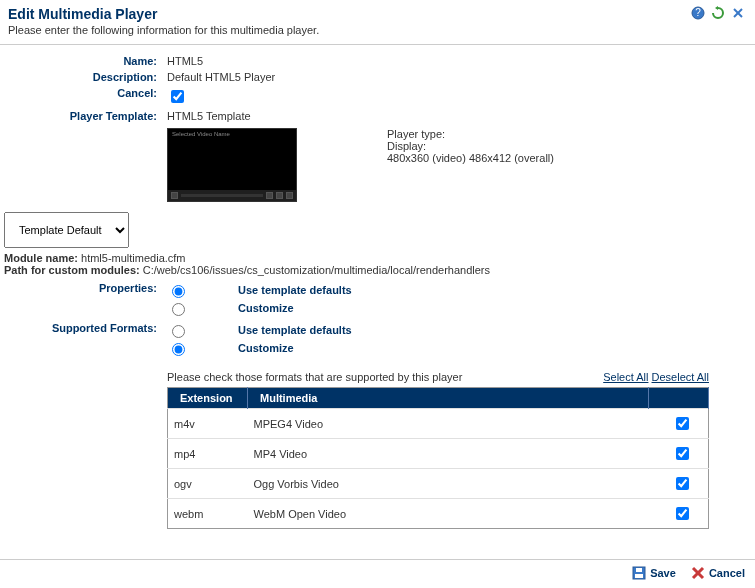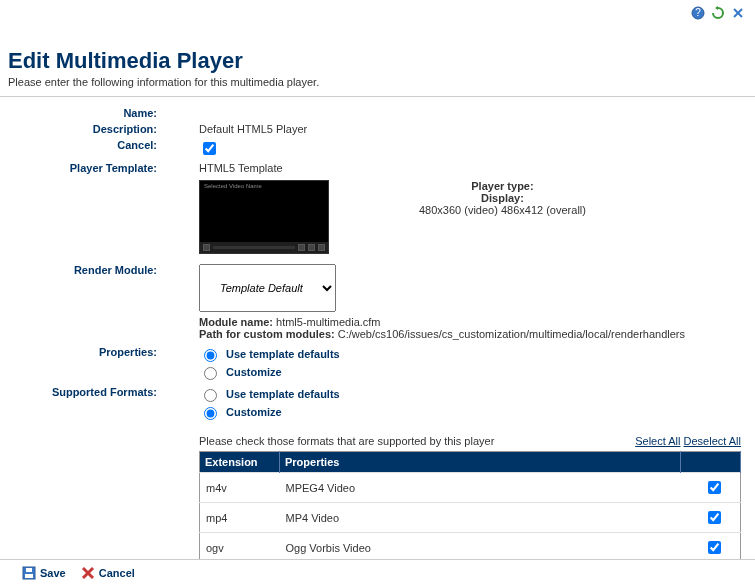--- a/index.html
+++ b/index.html
@@ -1,36 +1,36 @@
 <!DOCTYPE html>
 <html><head>
 <meta charset="utf-8">
 <style>
   * { box-sizing: border-box; }
   body { margin: 0; font-family: Arial, Helvetica, sans-serif; font-size: 11px; color: #333; background: #fff; width: 755px; }
   .header { padding: 6px 8px 2px 8px; }
-  .title { color: #003366; font-size: 22px; font-weight: bold; margin-top: 42px; }
+  .title { color: #003366; font-size: 14px; font-weight: bold; }
   .subtitle { color: #333; margin-top: 2px; }
   .header-icons { position: absolute; top: 6px; right: 10px; display: flex; gap: 6px; }
   hr.sep { border: 0; border-top: 1px solid #ccc; margin: 6px 0 10px 0; }
-  .form-row { display: flex; margin-bottom: 4px; gap: 32px; }
+  .form-row { display: flex; margin-bottom: 4px; }
   .label-col { width: 163px; text-align: right; padding-right: 6px; color: #003366; font-weight: bold; }
   .value-col { flex: 1; padding-left: 4px; }
   .radio-line { display: flex; align-items: center; gap: 6px; margin-bottom: 2px; }
-  .radio-label { color: #003366; font-weight: bold; }
-  .select-basic { font-size: 11px; padding: 16px; font-style: italic; }
+  .radio-label { color: #003366; font-weight: bold; margin-left: 44px; }
+  .select-basic { font-size: 11px; padding: 10px; }
   .player-preview { background: #000; width: 130px; height: 74px; position: relative; border: 1px solid #333; }
   .player-info { color: #333; }
-  .player-info .hd { font-weight: bold; text-align: center; }
+  .player-info .hd { font-weight: normal; }
   .formats-table { border: 1px solid #999; border-collapse: collapse; width: 100%; margin-top: 4px; }
-  .formats-table th { background: #003366; color: #fff; text-align: left; padding: 4px 5px; font-size: 11px; border-right: 1px solid #5577aa; }
+  .formats-table th { background: #003366; color: #fff; text-align: left; padding: 4px 12px; font-size: 11px; border-right: 1px solid #5577aa; }
   .formats-table td { padding: 5px 6px; border-top: 1px solid #e0e0e0; }
   .formats-table td.chk { text-align: right; padding-right: 16px; width: 60px; }
   .link { color: #003366; text-decoration: underline; cursor: pointer; text-align: center; }
-  .footer { border-top: 1px solid #ccc; padding: 6px 10px; position: fixed; bottom: 0; left: 0; right: 0; background: #fff; width: 755px; }
+  .footer { border-top: 1px solid #ccc; padding: 6px 10px; text-align: right; position: fixed; bottom: 0; left: 0; right: 0; background: #fff; width: 755px; }
   .footer-btn { display: inline-flex; align-items: center; gap: 4px; margin-left: 12px; cursor: pointer; color: #003366; font-weight: bold; }
   .preview-bar { position: absolute; bottom: 0; left: 0; right: 0; height: 11px; background: #1f1f1f; display: flex; align-items: center; padding: 0 3px; gap: 3px; }
   .pb-btn { width: 7px; height: 7px; background: #444; border: 1px solid #555; }
   .pb-track { flex: 1; height: 3px; background: #333; }
   .preview-title { position: absolute; top: 2px; left: 4px; color: #888; font-size: 6px; }
   svg { display: block; }
 </style>
 </head>
 <body>
 
@@ -57,20 +57,21 @@
         </svg>
     </span>
   </div>
 </div>
 <hr class="sep">
 
 <div>
 
   <div class="form-row">
     <div class="label-col">Name:</div>
+    <div class="value-col">HTML5</div>
   </div>
 
   <div class="form-row">
     <div class="label-col">Description:</div>
     <div class="value-col">Default HTML5 Player</div>
   </div>
 
   <div class="form-row">
     <div class="label-col">Cancel:</div>
     <div class="value-col"><input type="checkbox" checked="" style=""></div>
@@ -96,21 +97,20 @@
       </div>
       <div class="player-info">
         <div class="hd">Player type:</div>
         <div class="hd">Display:</div>
         <div>480x360 (video) 486x412 (overall)</div>
       </div>
     </div>
   </div>
 
   <div class="form-row">
-    <div class="label-col">Render Module:</div>
     <div class="value-col">
       <select class="select-basic">
         <option>Template Default</option>
       </select>
       <div style="margin-top:4px;">
         <b>Module name:</b>
         <span>html5-multimedia.cfm</span>
       </div>
       <div>
         <b>Path for custom modules:</b>
@@ -154,21 +154,21 @@
         <span>Please check those formats that are supported by this player</span>
         <span>
           <span class="link">Select All</span>
           <span class="link">Deselect All</span>
         </span>
       </div>
       <table class="formats-table">
         <thead>
           <tr>
             <th style="width:80px;">Extension</th>
-            <th>Properties</th>
+            <th>Multimedia</th>
             <th style="width:40px;"></th>
           </tr>
         </thead>
         <tbody id="formats-body">
             <tr>
               <td>m4v</td>
               <td>MPEG4 Video</td>
               <td class="chk"><input type="checkbox" checked="" style=""></td>
             </tr>
             <tr>

